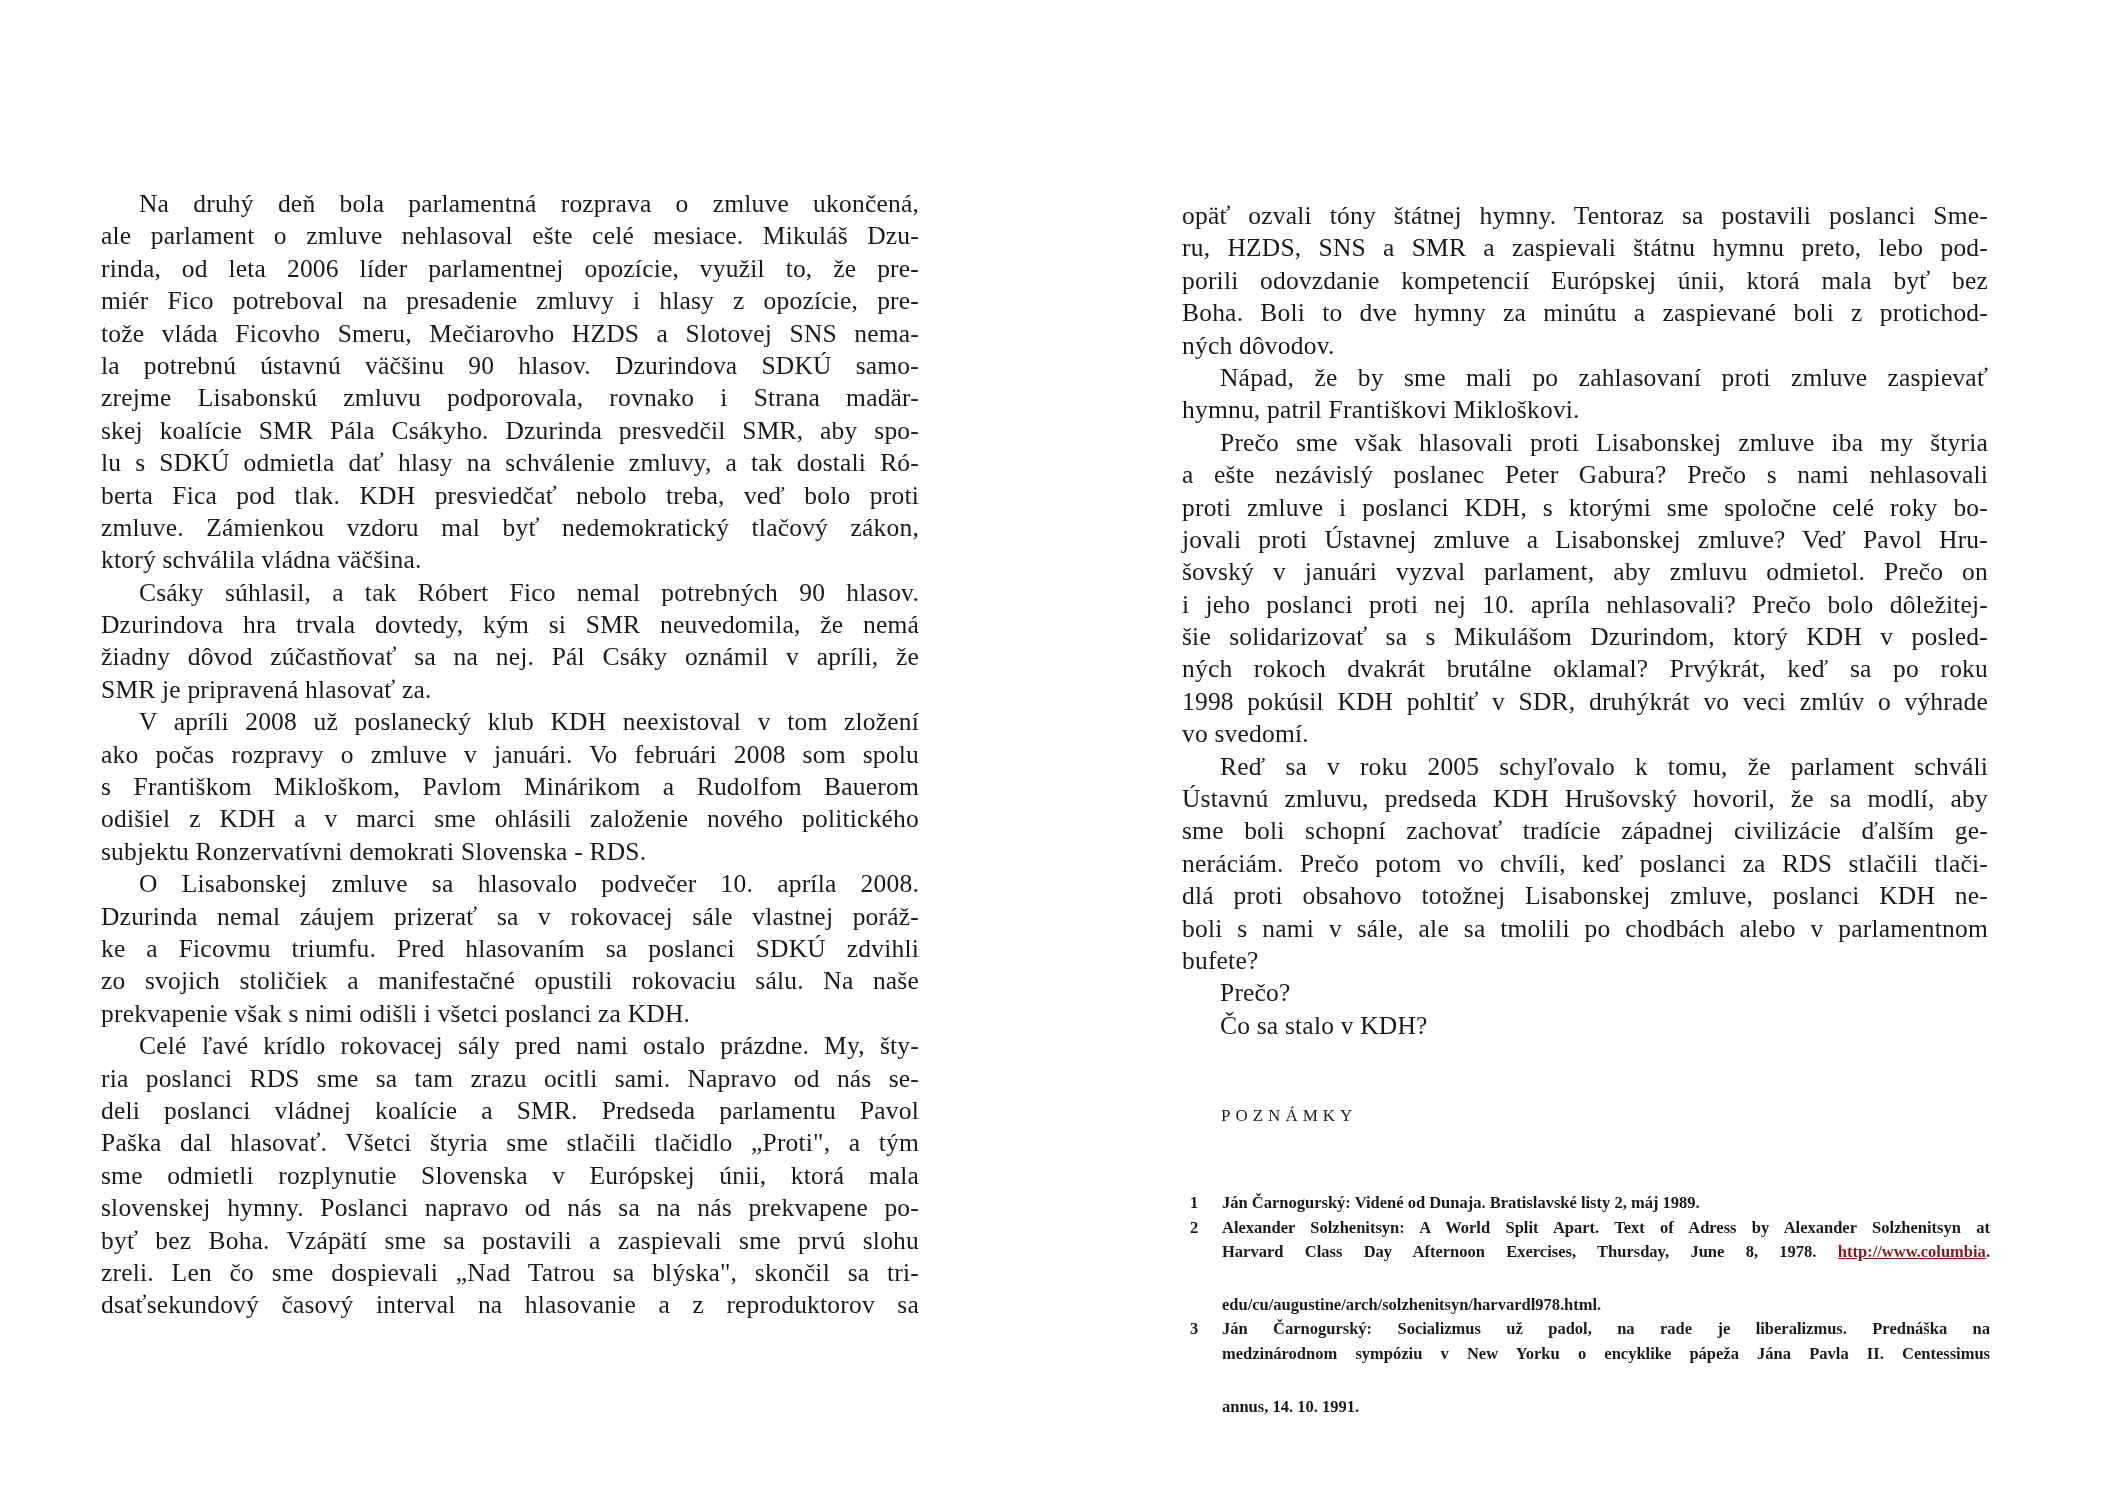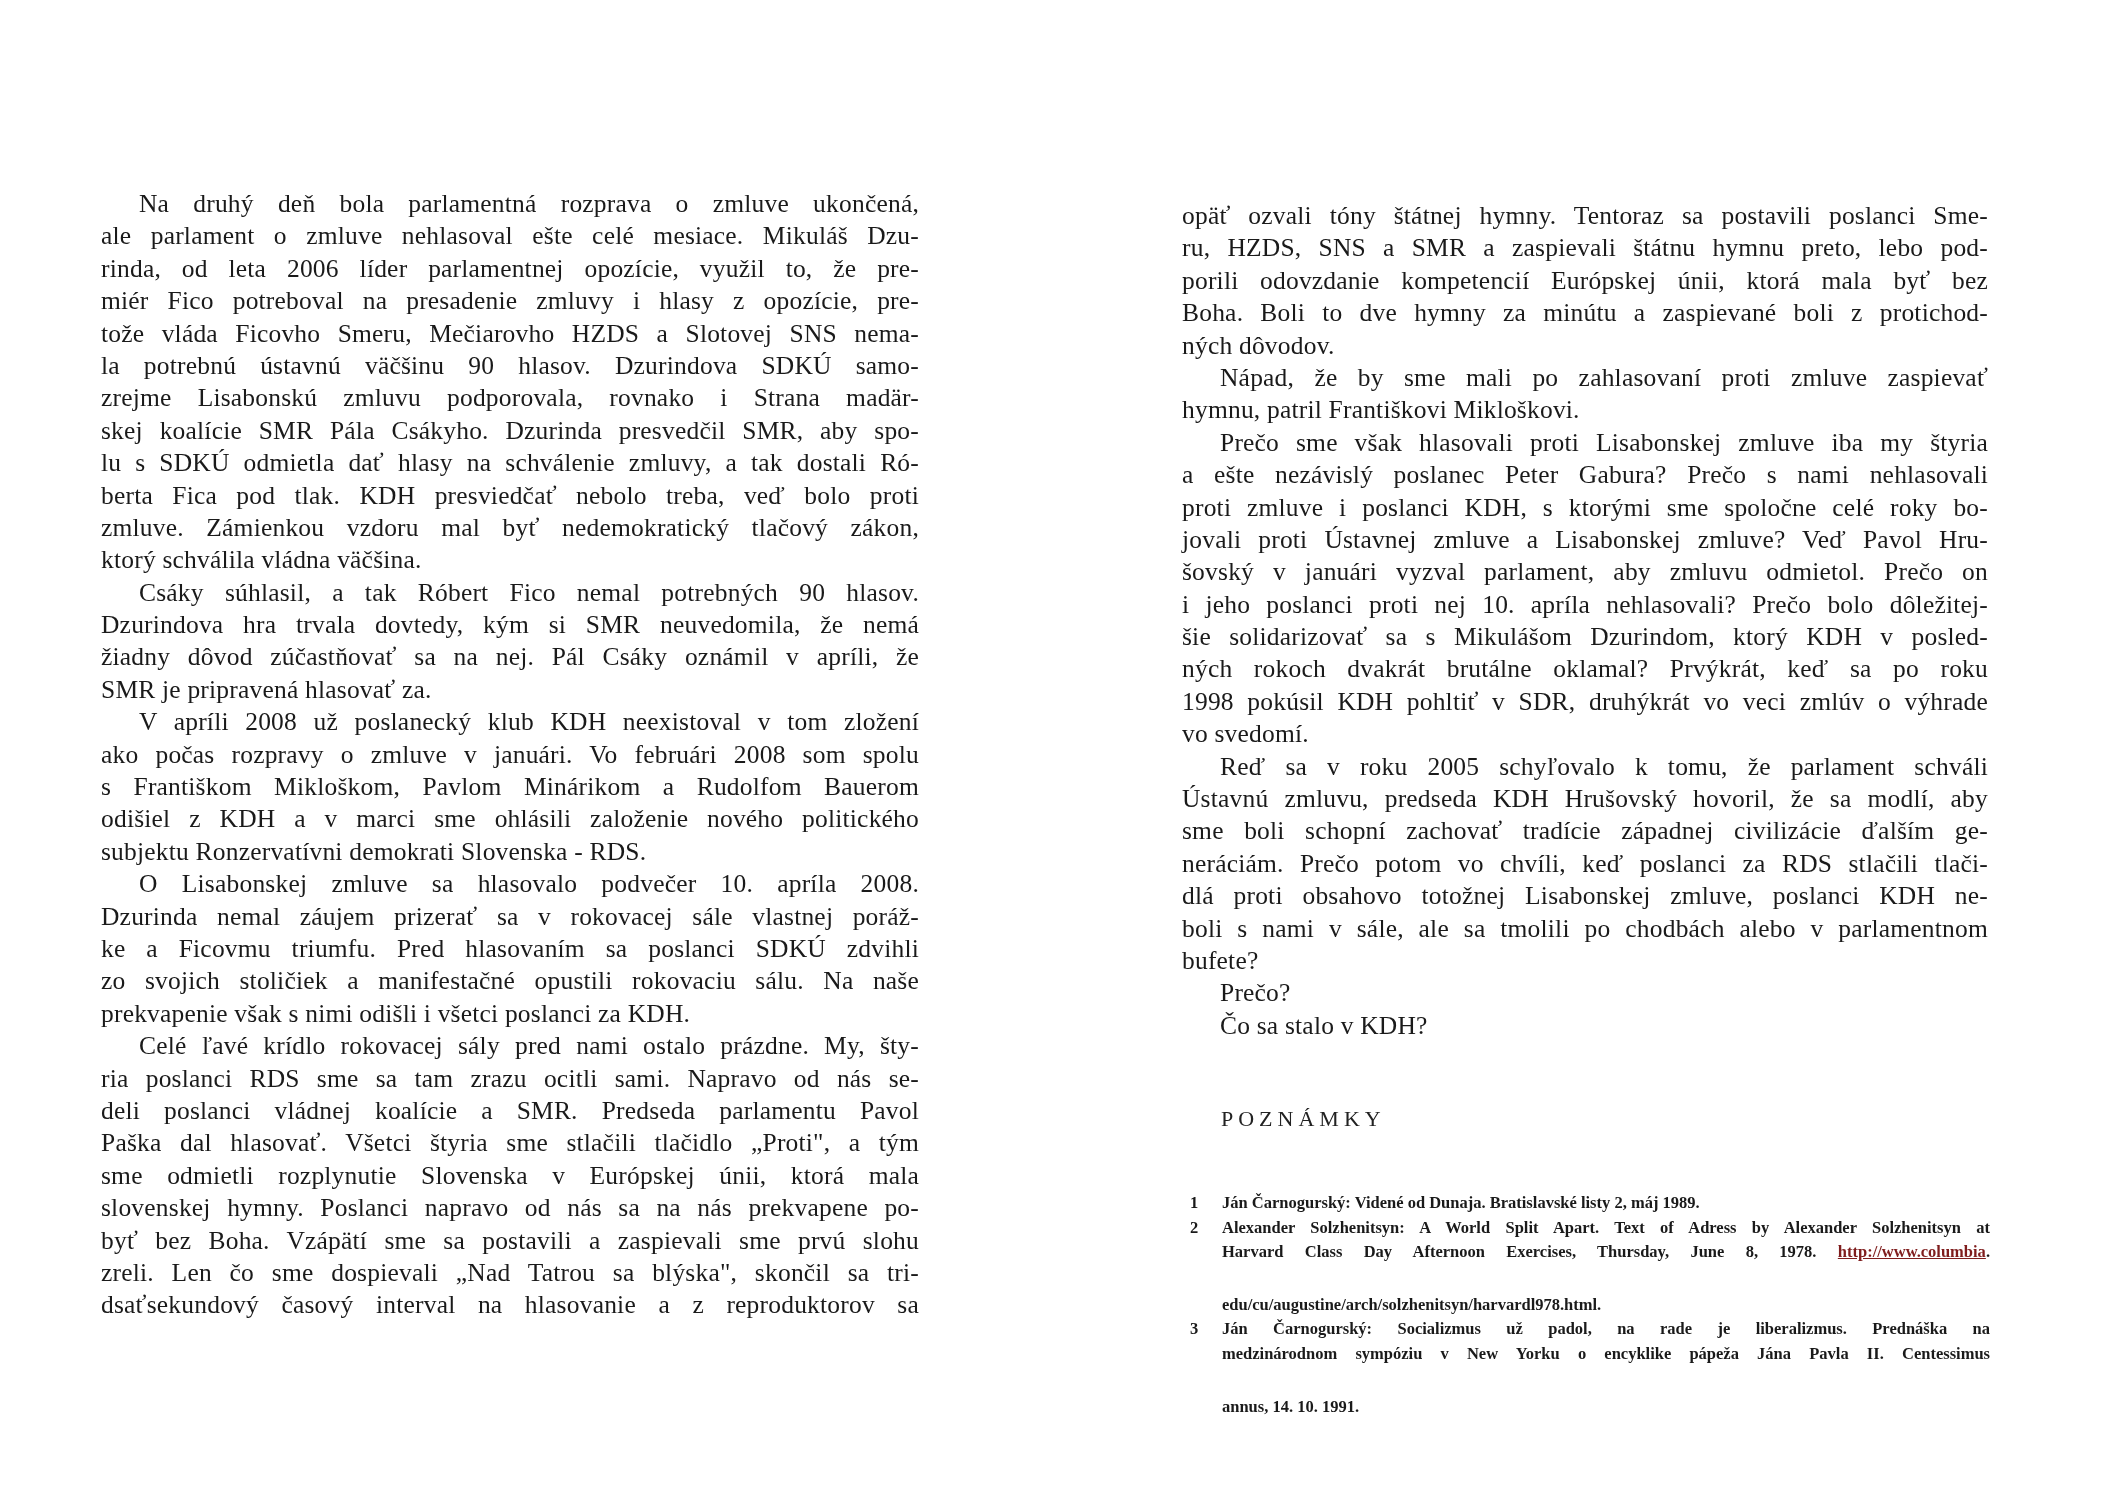--- a/index.html
+++ b/index.html
@@ -9,21 +9,21 @@
   .page-left { left: 0; width: 1058px; margin-top: 28px; }
   .page-right { left: 1058px; width: 1058px; }
   .col { position: absolute; }
   .col-left { left: 101px; top: 160px; width: 818px; }
   .col-right { left: 124px; top: 168px; width: 806px; margin-top: 32px; }
   .line { display: block; font-size: 25.5px; line-height: 32.4px; height: 32.4px;
           white-space: nowrap; text-align: justify; text-align-last: justify;
           letter-spacing: 0.2px; }
   .line.last { text-align-last: left; }
   .line.indent { padding-left: 38px; }
-  .notes-head { position: absolute; left: 163px; top: 1106px; font-size: 22px;
+  .notes-head { position: absolute; left: 163px; top: 1106px; font-size: 17px;
                 letter-spacing: 5px; color: #222; }
   .notes { position: absolute; left: 132px; top: 1163px; width: 800px; }
   .note { position: relative; padding-left: 32px; font-size: 16.5px; font-weight: bold;
           line-height: 24.6px; color: #1a1a1a; }
   .note-num { position: absolute; left: 0; top: 0; width: 20px; }
   .note-line { display: block; white-space: nowrap; text-align: justify; text-align-last: justify; }
   .note-line.last { text-align-last: left; margin-top: 28px; }
   .note-link { text-decoration: underline; color: #7f1d1d; }
 </style>
 </head>

